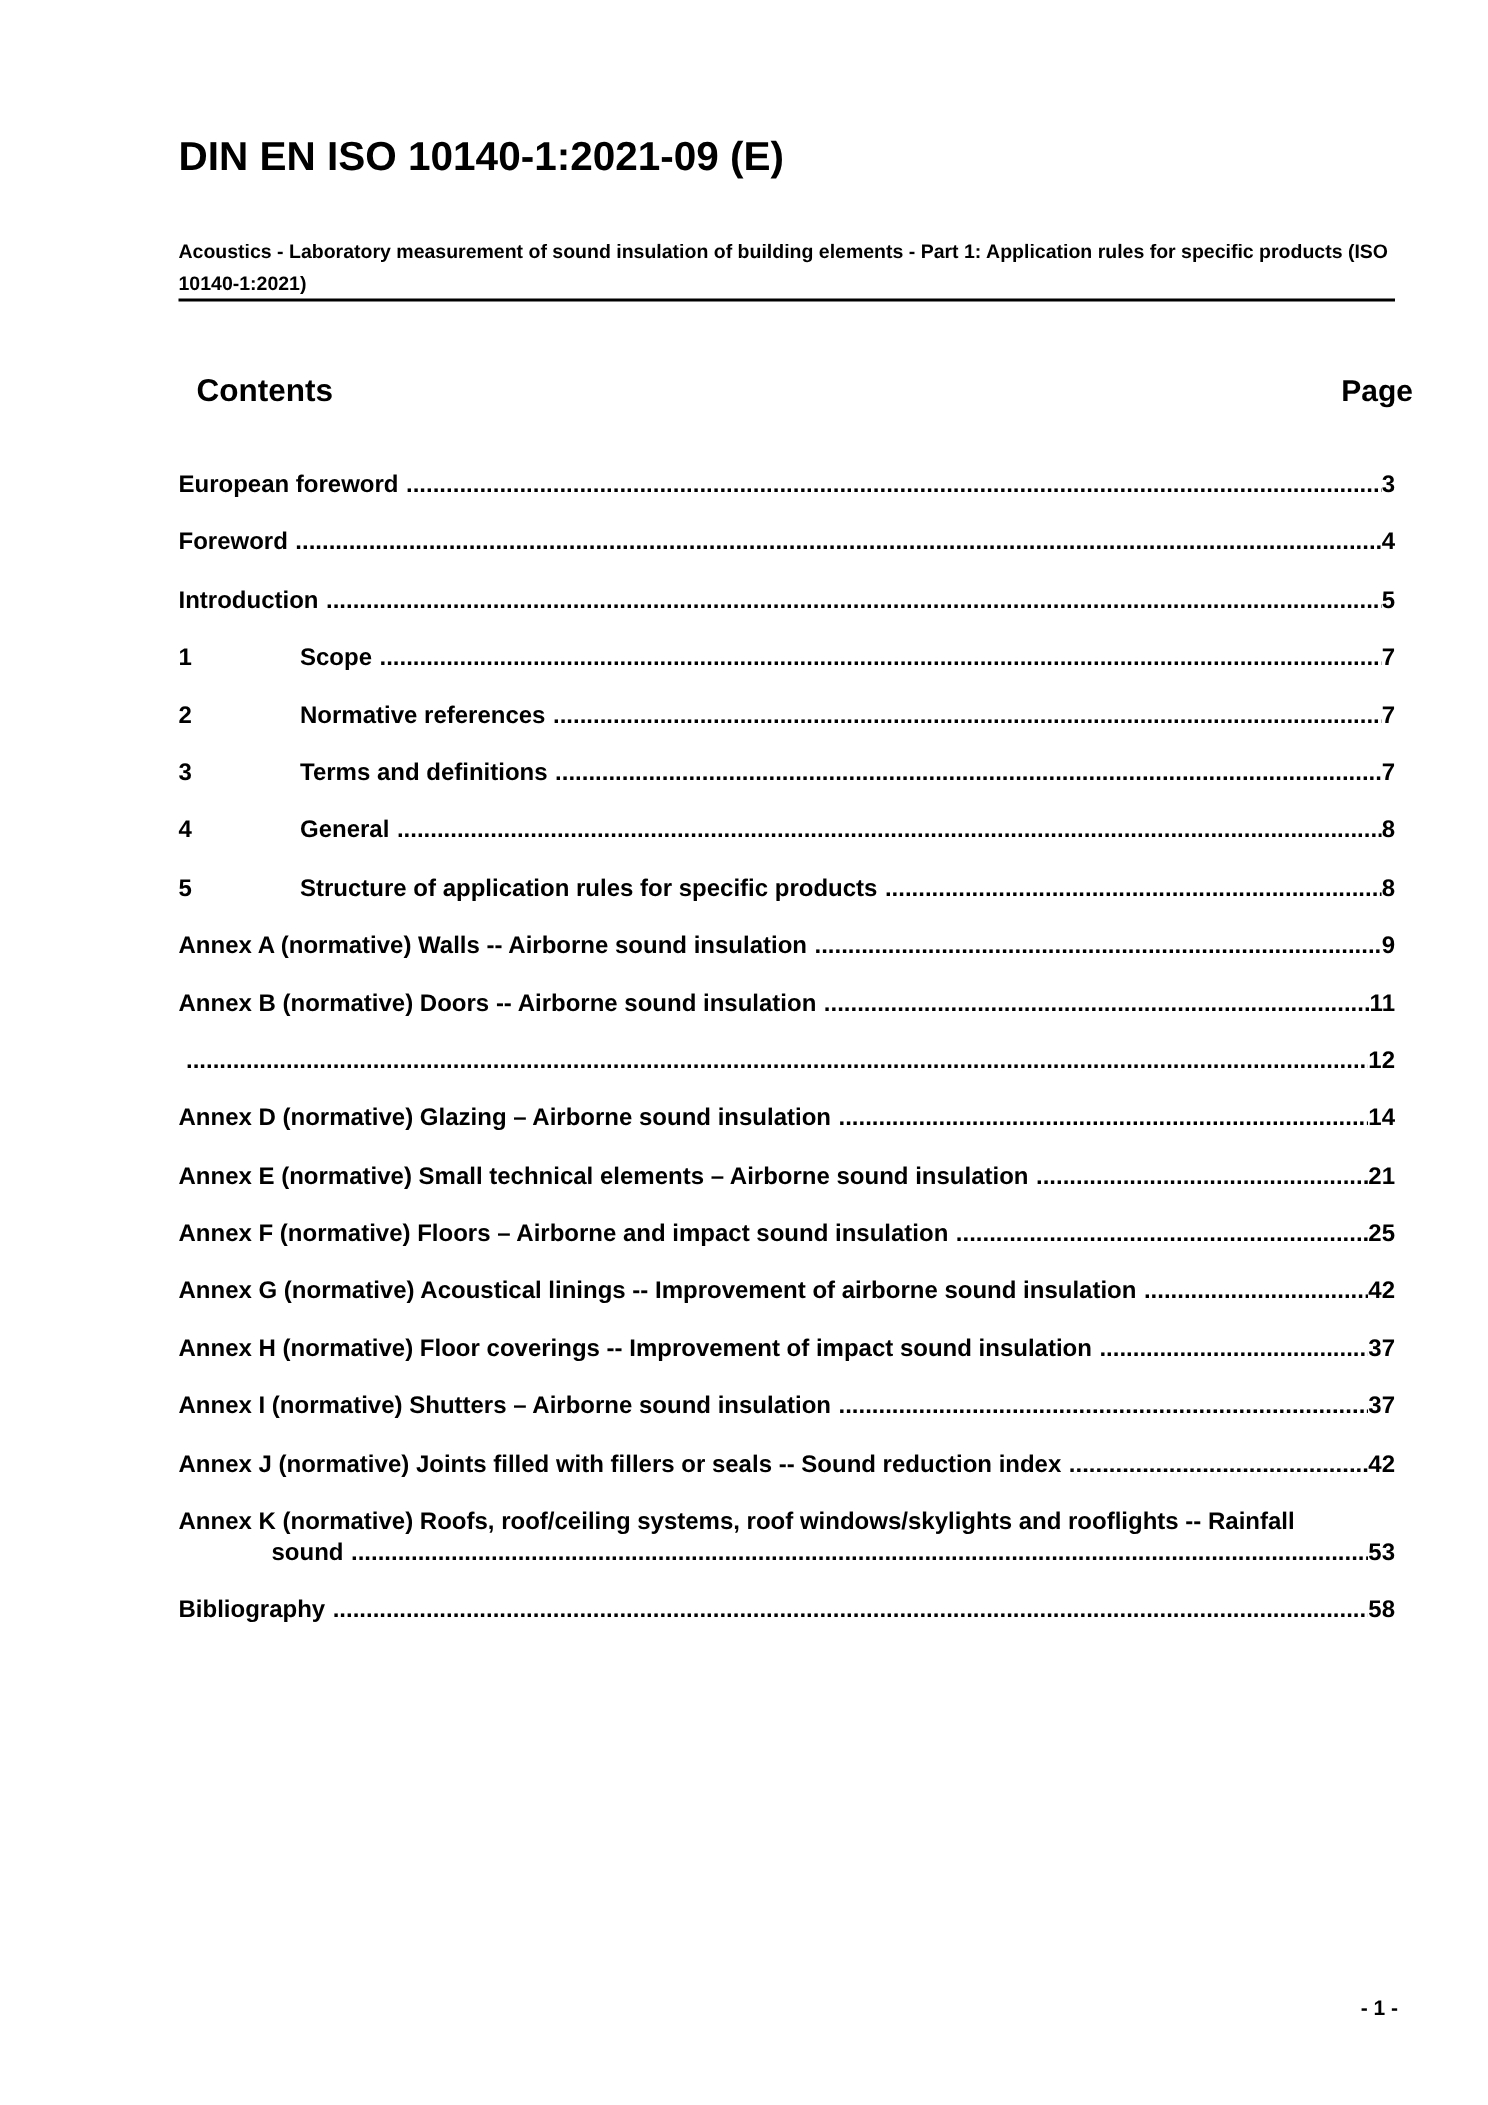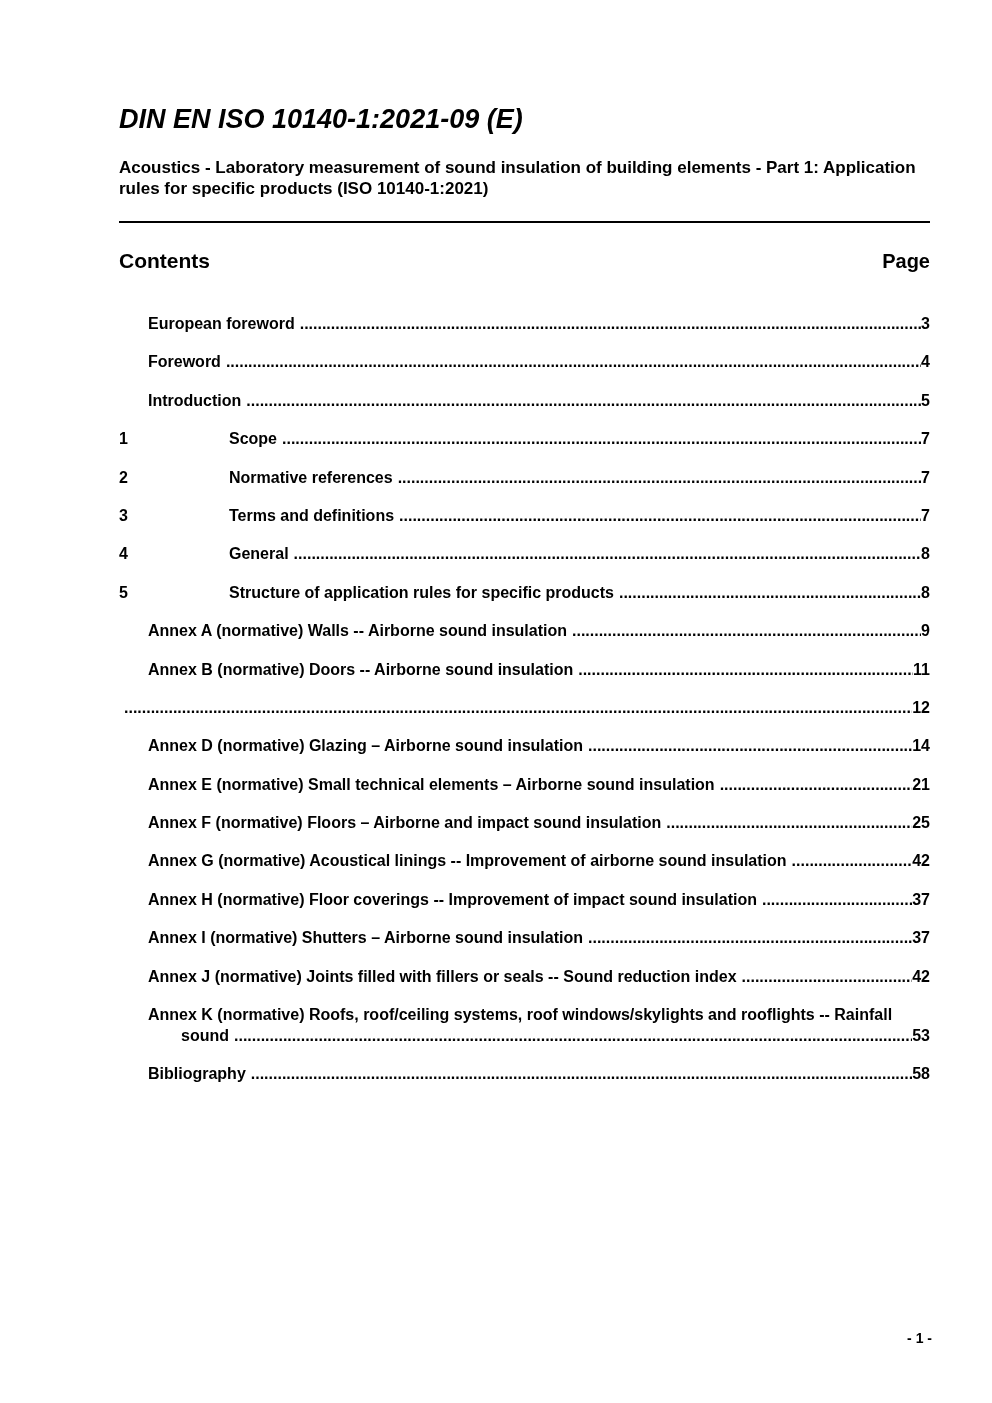--- a/index.html
+++ b/index.html
@@ -13,54 +13,53 @@
     color: #000;
   }
   .content {
     position: absolute;
     left: 119px;
     width: 811px;
     top: 0;
   }
   .doc-title {
     position: absolute;
-    top: 103px; left: 0; width: 811px;
+    top: 88px; left: 0; width: 811px;
     font-size: 27px;
     line-height: 32px;
     letter-spacing: 0px;
     white-space: nowrap;
-    font-style: italic;
   }
   .doc-subtitle {
     position: absolute;
     top: 157px; left: 0; width: 811px;
-    font-size: 17px;
+    font-size: 13px;
     line-height: 21px;
-    padding-bottom: 22px;
+    padding-bottom: 0;
     border-bottom: 2px solid #000;
   }
   .contents-row {
     position: absolute;
-    top: 247px; left: 0; width: 811px;
+    top: 247px; left: 12px; width: 811px;
     display: flex;
     justify-content: space-between;
     align-items: baseline;
   }
   .contents-heading { font-size: 21px; line-height: 27px; }
   .page-col-label  { font-size: 20px; line-height: 27px; }
   .toc {
     position: absolute;
     top: 313px; left: 0; width: 811px;
     font-size: 16px;
     line-height: 21px;
   }
   .toc-row { margin-bottom: 17.4px; }
   .toc-line, .toc-row.flat { display: flex; align-items: baseline; }
   .toc-num { flex: 0 0 81px; }
-  .toc-label { white-space: nowrap; flex: 0 0 auto; margin-left: 29px; }
+  .toc-label { white-space: nowrap; flex: 0 0 auto; }
   .toc-cont { margin-left: 62px; flex: 0 0 auto; }
   .toc-leader {
     flex: 1 1 auto;
     overflow: hidden;
     white-space: nowrap;
     margin-left: 5px;
     min-width: 0;
   }
   .toc-page { flex: 0 0 auto; text-align: right; }
   .footer-page {

